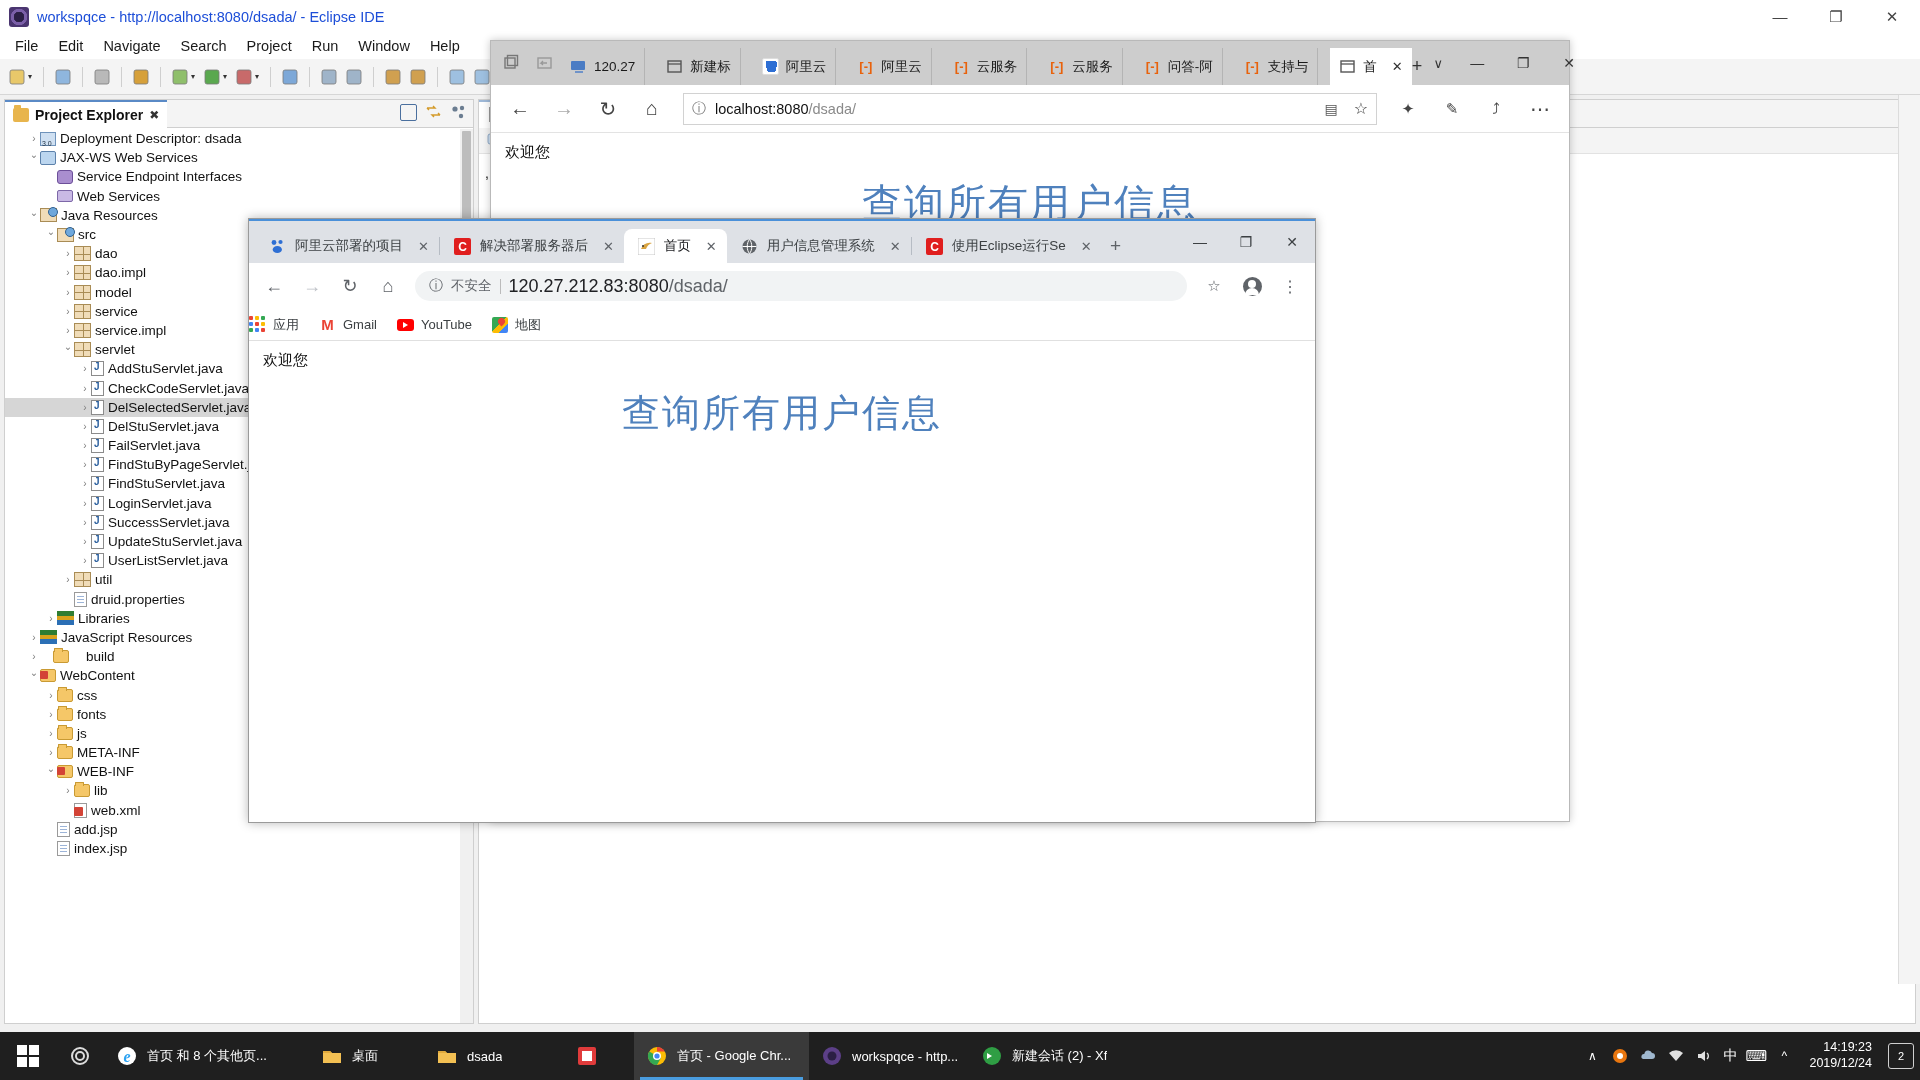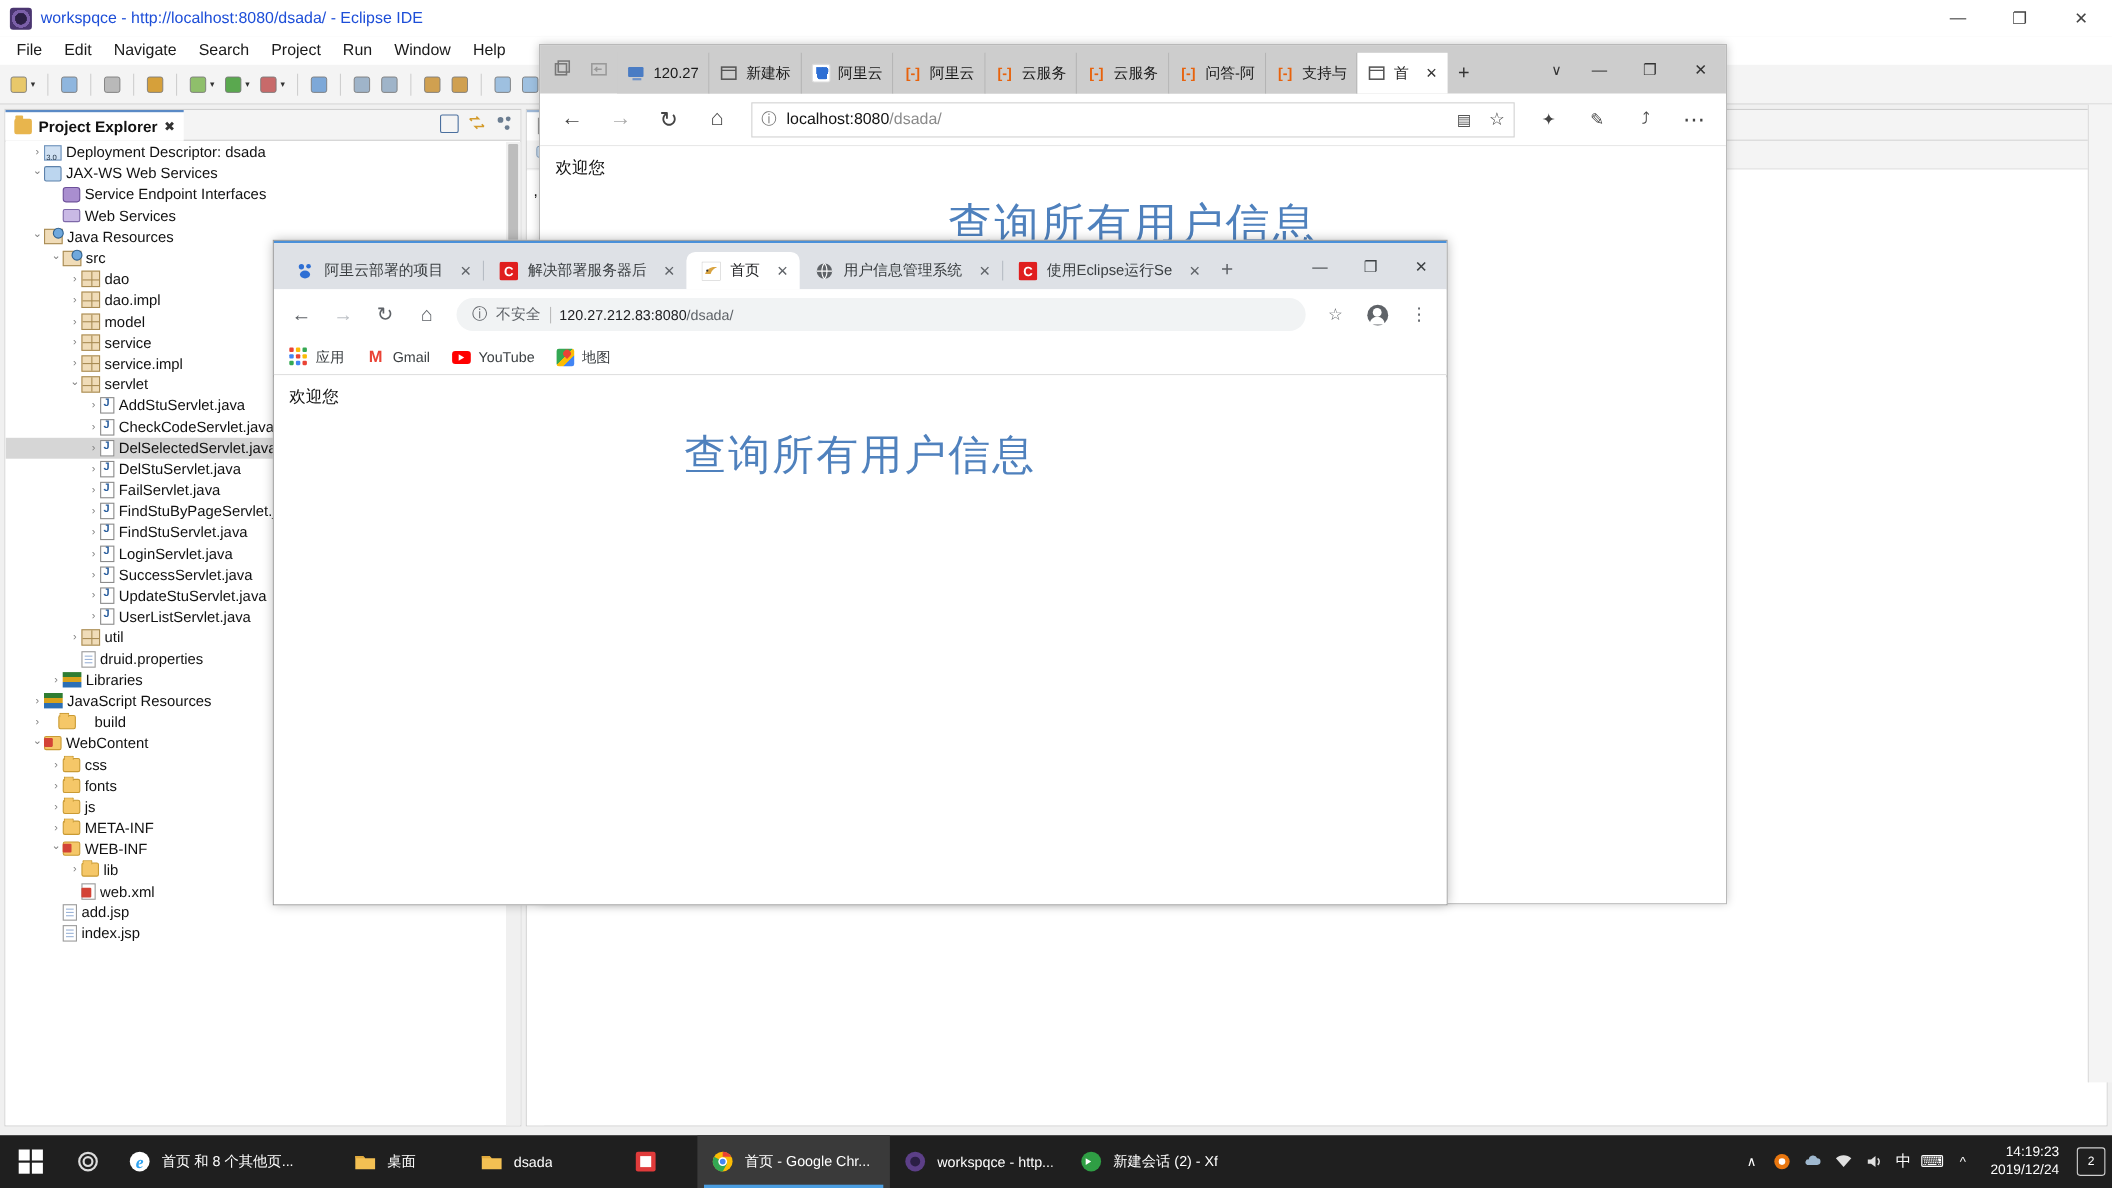--- a/index.html
+++ b/index.html
@@ -122,28 +122,28 @@
   .cr-fav{width:17px;height:17px;flex:0 0 auto;position:relative;}
   .cr-x{font-size:13px;color:#5f6368;margin-left:6px;}
   .cr-plus{width:28px;height:34px;display:flex;align-items:center;justify-content:center;font-size:19px;color:#5f6368;}
   .cr-wctl{margin-left:auto;display:flex;height:42px;}
   .cr-wbtn{width:46px;height:42px;display:flex;align-items:center;justify-content:center;color:#3c4043;font-size:14px;}
   .cr-toolbar{height:46px;background:#fff;display:flex;align-items:center;padding:0 8px;gap:4px;}
   .cr-nbtn{width:34px;height:34px;display:flex;align-items:center;justify-content:center;font-size:18px;color:#5f6368;}
   .cr-omnibox{flex:1;height:30px;background:#f1f3f4;border-radius:15px;display:flex;align-items:center;padding:0 14px;gap:8px;margin:0 6px;}
   .cr-notsecure{font-size:13.5px;color:#5f6368;}
   .cr-vdiv{width:1px;height:15px;background:#bbb;}
-  .cr-url{font-size:13px;color:#202124;}
+  .cr-url{font-size:18px;color:#202124;}
   .cr-url .g{color:#5f6368;}
   .cr-star{font-size:15px;color:#5f6368;}
   .cr-avatar{width:19px;height:19px;border-radius:50%;background:#5f6368;position:relative;}
   .cr-avatar::before{content:'';position:absolute;left:5.5px;top:3px;width:8px;height:8px;border-radius:50%;background:#fff;}
   .cr-avatar::after{content:'';position:absolute;left:2.5px;bottom:1px;width:14px;height:7px;border-radius:7px 7px 0 0;background:#fff;}
   .cr-dots{font-size:16px;color:#5f6368;letter-spacing:0;}
-  .cr-bookmarks{height:32px;background:#fff;border-bottom:1px solid #e0e0e0;display:flex;align-items:center;padding-left:14px;gap:20px;}
+  .cr-bookmarks{height:32px;background:#fff;border-bottom:1px solid #e0e0e0;display:flex;align-items:center;gap:20px;}
   .bm{display:flex;align-items:center;gap:7px;font-size:13px;color:#3c4043;}
   .bm-ico{width:17px;height:17px;position:relative;}
   .bm-apps{display:grid;grid-template-columns:repeat(3,4px);grid-template-rows:repeat(3,4px);gap:2px;}
   .bm-apps i{display:block;width:4px;height:4px;border-radius:1px;}
   .bm-gmail{color:#ea4335;font-size:15px;font-weight:bold;display:flex;align-items:center;justify-content:center;}
   .bm-yt{width:17px;height:12px;background:#ff0000;border-radius:3px;position:relative;}
   .bm-yt::after{content:'';position:absolute;left:6px;top:3px;border-left:5px solid #fff;border-top:3px solid transparent;border-bottom:3px solid transparent;}
   .bm-maps{width:16px;height:16px;background:linear-gradient(135deg,#34a853 0 45%,#fbbc05 45% 70%,#4285f4 70% 100%);border-radius:2px;position:relative;}
   .bm-maps::after{content:'';position:absolute;left:6px;top:1px;width:7px;height:7px;border-radius:50% 50% 50% 0;transform:rotate(-45deg);background:#ea4335;}
   .cr-content{position:absolute;left:0;right:0;top:124px;bottom:0;background:#fff;}
@@ -525,21 +525,21 @@
               <rect x="6.5" y="2.5" width="10" height="10" fill="none" stroke="#777" stroke-width="1.4"></rect>
             </svg>
         </span>
         <span class="edge-cbtn">
           <svg width="20" height="20" viewBox="0 0 20 20">
               <rect x="3" y="5" width="13" height="10" fill="none" stroke="#999" stroke-width="1.4"></rect>
               <path d="M12 10H6l2-2M6 10l2 2" stroke="#999" fill="none" stroke-width="1.3"></path>
             </svg>
         </span>
       </div>
-      <div id="edge-tabs" style="display:flex;align-items:flex-end;">
+      <div id="edge-tabs" style="display:flex;align-items:flex-end;gap:12px;">
           <div class="edge-tab">
             <span class="edge-favicon"><svg width="17" height="17" viewBox="0 0 17 17">
                 <rect x="1" y="3" width="14" height="9" rx="1" fill="#4a7cc4"></rect>
                 <rect x="5" y="13" width="8" height="2" fill="#6f93c9"></rect>
               </svg></span>
             <span>120.27</span>
           </div>
           <div class="edge-tab">
             <span class="edge-favicon"><svg width="17" height="17" viewBox="0 0 17 17">
                 <rect x="2" y="3" width="13" height="11" fill="none" stroke="#555" stroke-width="1.4"></rect>

